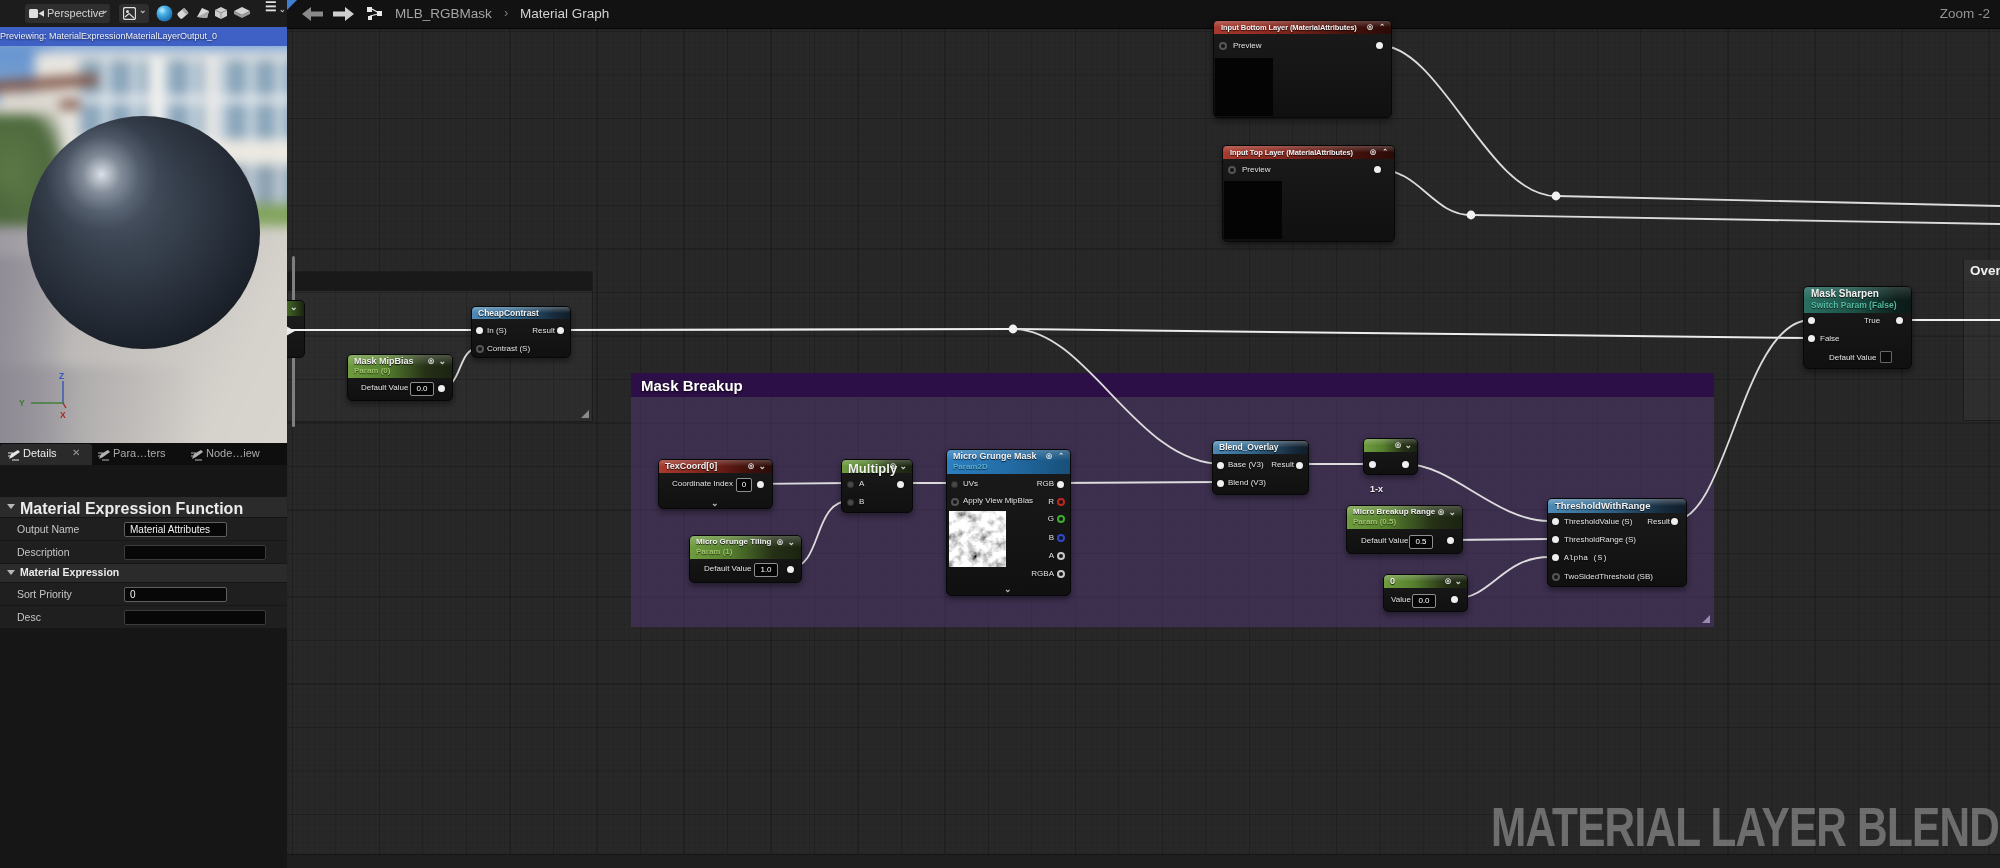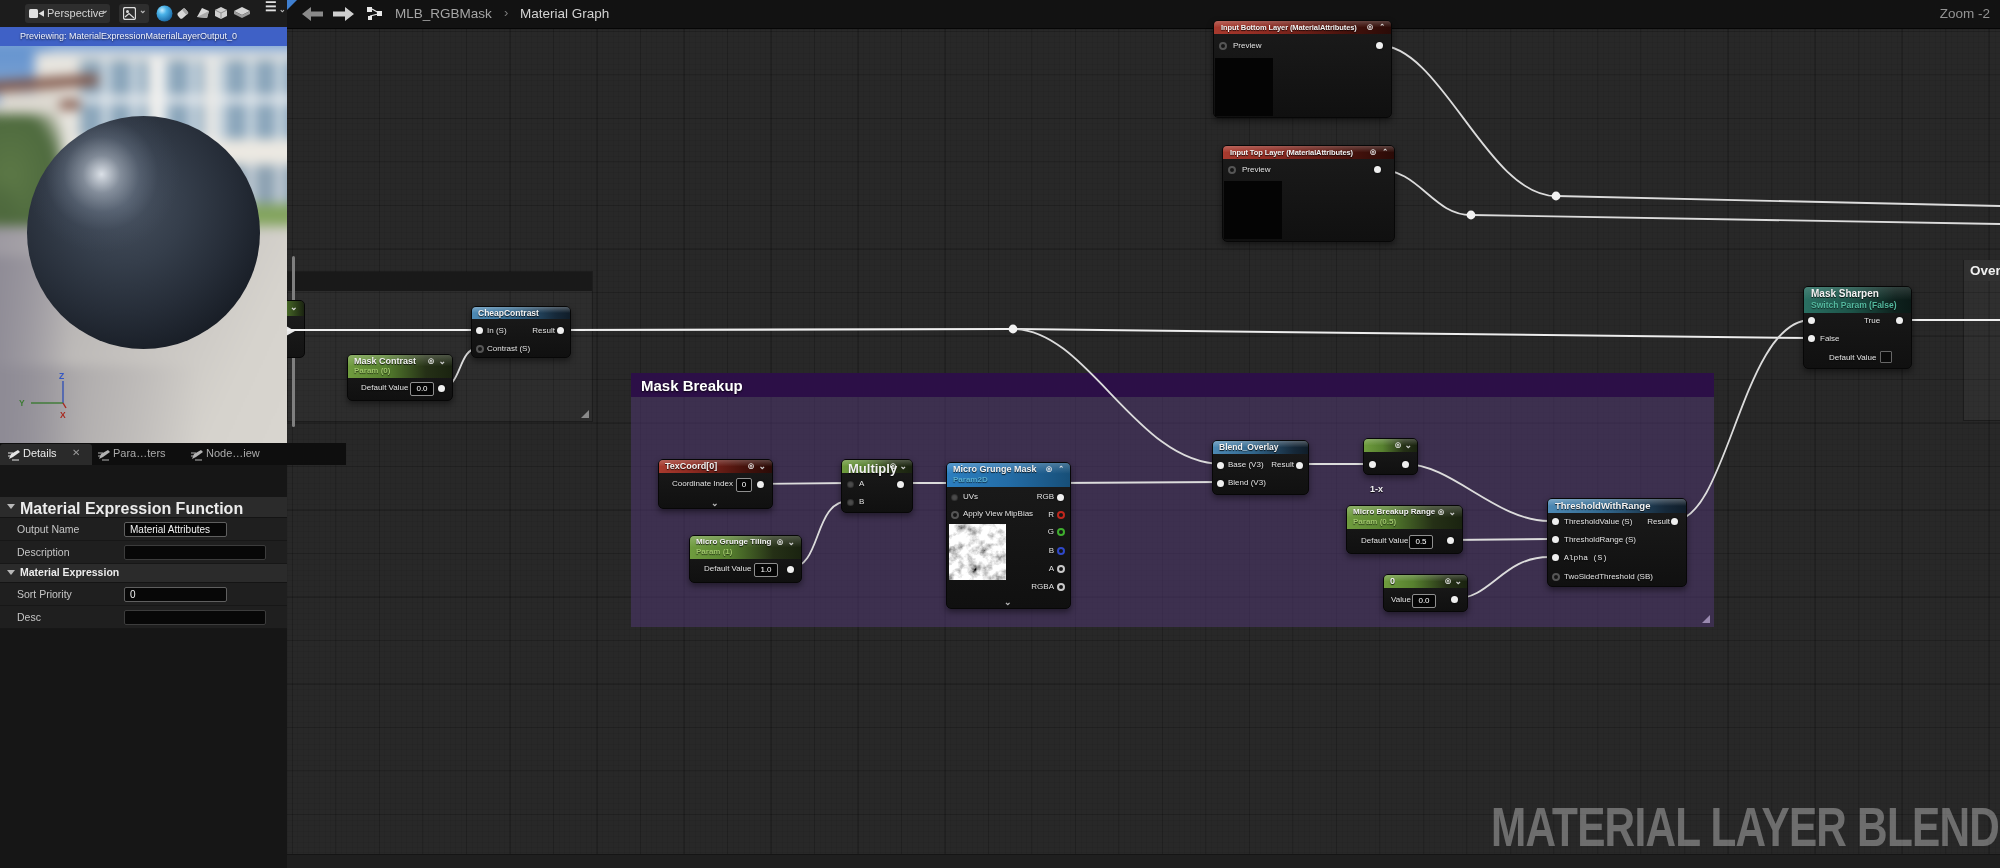--- a/index.html
+++ b/index.html
@@ -149,21 +149,21 @@
   <div class="pw" style="left:4px;top:20px;"></div>
   <div class="lb" style="left:15px;top:19px;">In (S)</div>
   <div class="lb" style="right:15px;top:19px;">Result</div>
   <div class="pw" style="right:6px;top:20px;"></div>
   <div class="pr" style="left:4px;top:38px;border:2px solid #555;"></div>
   <div class="lb" style="left:15px;top:37px;">Contrast (S)</div>
 </div>
 
 <div class="node" style="left:347px;top:354px;width:104px;height:45px;">
   <div class="hd hgrn" style="height:23px;"></div>
-  <div class="t" style="left:6px;top:1px;font-size:9px;">Mask Contrast</div>
+  <div class="t" style="left:6px;top:1px;font-size:9px;">Mask MipBias</div>
   <div class="hico" style="right:18px;top:2px;">◎</div>
   <div class="chev" style="right:6px;top:1px;font-size:9px;">⌄</div>
   <div class="sub" style="left:6px;top:11px;font-size:8px;color:#9dc469;">Param (0)</div>
   <div class="lb" style="left:13px;top:28px;">Default Value</div>
   <div class="vb" style="left:62px;top:27px;width:22px;height:12px;">0.0</div>
   <div class="pw" style="right:7px;top:30px;"></div>
 </div>
 
 <div class="node" style="left:658px;top:459px;width:113px;height:48px;">
   <div class="hd hred" style="height:13px;"></div>
@@ -192,21 +192,21 @@
   <div class="hd hgrn" style="height:23px;"></div>
   <div class="t" style="left:6px;top:1px;font-size:8px;">Micro Grunge Tiling</div>
   <div class="hico" style="right:18px;top:2px;">◎</div>
   <div class="chev" style="right:6px;top:1px;font-size:9px;">⌄</div>
   <div class="sub" style="left:6px;top:11px;font-size:8px;color:#9dc469;">Param (1)</div>
   <div class="lb" style="left:14px;top:28px;">Default Value</div>
   <div class="vb" style="left:64px;top:27px;width:22px;height:12px;">1.0</div>
   <div class="pw" style="right:7px;top:30px;"></div>
 </div>
 
-<div class="node" style="left:946px;top:462px;width:123px;height:145px;text-align:right;">
+<div class="node" style="left:946px;top:449px;width:123px;height:145px;text-align:right;">
   <div class="hd htex" style="height:24px;"></div>
   <div class="t" style="left:6px;top:1px;font-size:9px;">Micro Grunge Mask</div>
   <div class="hico" style="right:18px;top:2px;">◎</div>
   <div class="hico" style="right:6px;top:2px;">⌃</div>
   <div class="sub" style="left:6px;top:12px;font-size:8px;color:#59aed0;">Param2D</div>
   <div class="pd" style="left:4px;top:31px;"></div>
   <div class="lb" style="left:16px;top:29px;">UVs</div>
   <div class="lb" style="right:16px;top:29px;">RGB</div>
   <div class="pw" style="right:6px;top:31px;"></div>
   <div class="pr" style="left:4px;top:48px;border:2px solid #555;"></div>
@@ -347,21 +347,21 @@
         <path d="M2,5 L8,8 L14,5 M8,8 L8,14" stroke="#8f8f8f" stroke-width="1" fill="none"></path>
       </svg>
     <svg class="abs" style="left:233px;top:6px" width="19" height="15">
         <path d="M9,1 L17,5 L9,9 L1,5 Z" fill="#d4d4d4"></path>
         <path d="M1,5 L1,8 L9,12 L17,8 L17,5 L9,9 Z" fill="#9c9c9c"></path>
       </svg>
     <div class="abs" style="left:265px;top:4px;color:#e0e0e0;font-size:13px;font-weight:bold;line-height:6px;">☰</div>
     <div class="abs" style="left:279px;top:5px;color:#bbb;font-size:8px;font-weight:bold;">⌄</div>
   </div>
 
-  <div class="abs" style="left:0;top:27px;width:287px;height:19px;background:#3f61c6;color:#eef2ff;font-size:9px;text-align:left;padding-left:20px;box-sizing:border-box;line-height:19px;text-shadow:0 1px 2px rgba(0,0,0,.7);">Previewing: MaterialExpressionMaterialLayerOutput_0</div>
+  <div class="abs" style="left:0;top:27px;width:287px;height:19px;background:#3f61c6;color:#eef2ff;font-size:9px;text-align:left;box-sizing:border-box;line-height:19px;text-shadow:0 1px 2px rgba(0,0,0,.7);">Previewing: MaterialExpressionMaterialLayerOutput_0</div>
 
   <div class="abs" style="left:0;top:46px;width:287px;height:397px;overflow:hidden;background:#cfcdc8;">
     <div class="abs" style="left:-20px;top:-20px;width:327px;height:437px;filter:blur(6px);">
       <div class="abs" style="left:0;top:0;width:100%;height:46px;background:linear-gradient(180deg,#5d8ecf 0%,#92b2da 55%,#d7dfe6 100%);"></div>
       <div class="abs" style="left:0;top:20px;width:70px;height:58px;background:linear-gradient(180deg,#6292cf,#86a8d2);"></div>
       <div class="abs" style="left:55px;top:26px;width:272px;height:219px;background:#e7e5df;"></div>
       <div class="abs" style="left:100px;top:34px;width:227px;height:79px;background:repeating-linear-gradient(90deg,#8ba6bb 0 23px,#e9eef2 23px 29px);"></div>
       <div class="abs" style="left:100px;top:70px;width:227px;height:7px;background:#eef0f2;"></div>
       <div class="abs" style="left:100px;top:113px;width:227px;height:26px;background:#ece9e2;"></div>
       <div class="abs" style="left:100px;top:139px;width:227px;height:46px;background:repeating-linear-gradient(90deg,#8da2b2 0 23px,#e2e6ea 23px 29px);"></div>
@@ -386,21 +386,21 @@
     <svg class="abs" style="left:0px;top:320px" width="80" height="60">
       <path d="M63,37 L63,15" stroke="#3553b4" stroke-width="1.4"></path>
       <path d="M63,37 L31,37" stroke="#3c7a33" stroke-width="1.4"></path>
       <path d="M63,37 L66,42" stroke="#a8281e" stroke-width="1.4"></path>
       <text x="59" y="13" fill="#3457c4" font-size="8.5" font-weight="bold" font-family="Liberation Sans">Z</text>
       <text x="19" y="40" fill="#3c7a33" font-size="8.5" font-weight="bold" font-family="Liberation Sans">Y</text>
       <text x="60" y="52" fill="#a8281e" font-size="8.5" font-weight="bold" font-family="Liberation Sans">X</text>
     </svg>
   </div>
 
-  <div class="abs" style="left:0;top:443px;width:346px;height:22px;background:#0e0e0e;">
+  <div class="abs" style="left:0;top:443px;width:287px;height:22px;background:#0e0e0e;">
     <div class="abs" style="left:0;top:1px;width:92px;height:21px;background:#2a2a2a;border-radius:3px 3px 0 0;"></div>
     <svg class="abs" style="left:7px;top:6px" width="13" height="12">
         <path d="M2,10 L4,5 L11,1 L13,3 L6,8 Z" fill="#e6e6e6"></path>
         <path d="M1,4 H6 M1,7 H4 M5,11 H12" stroke="#e6e6e6" stroke-width="1.1"></path>
       </svg>
     <div class="abs" style="left:23px;top:4px;color:#ececec;font-size:11px;">Details</div>
     <div class="abs" style="left:72px;top:4px;color:#9a9a9a;font-size:10px;">✕</div>
     <svg class="abs" style="left:97px;top:6px" width="13" height="12">
         <path d="M2,10 L4,5 L11,1 L13,3 L6,8 Z" fill="#b2b2b2"></path>
         <path d="M1,4 H6 M1,7 H4 M5,11 H12" stroke="#b2b2b2" stroke-width="1.1"></path>

